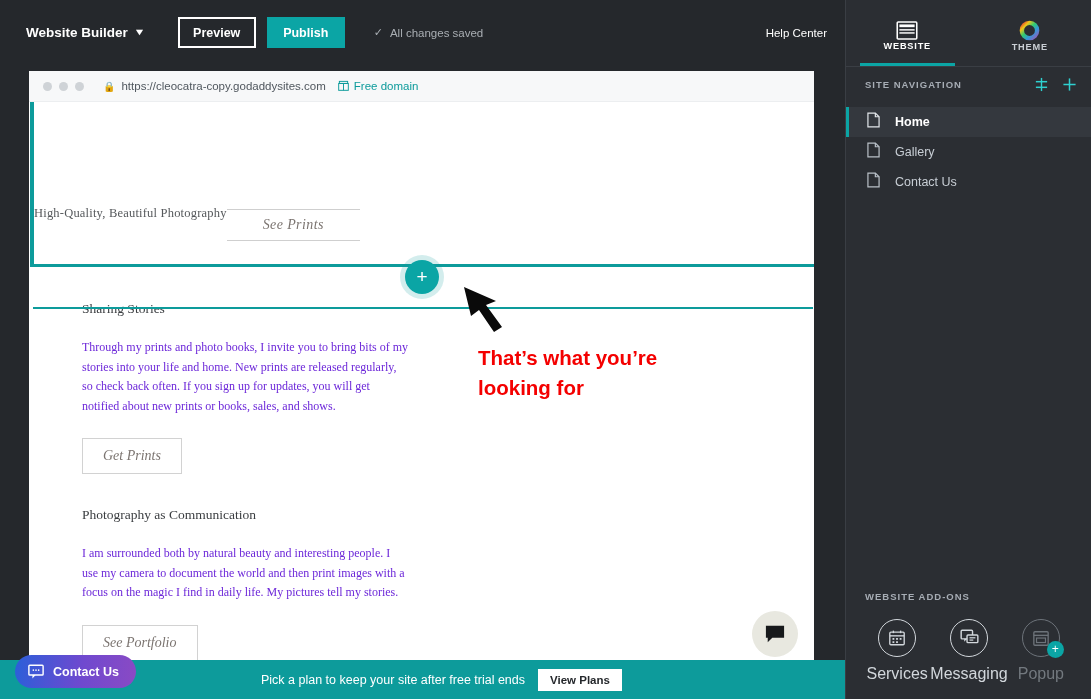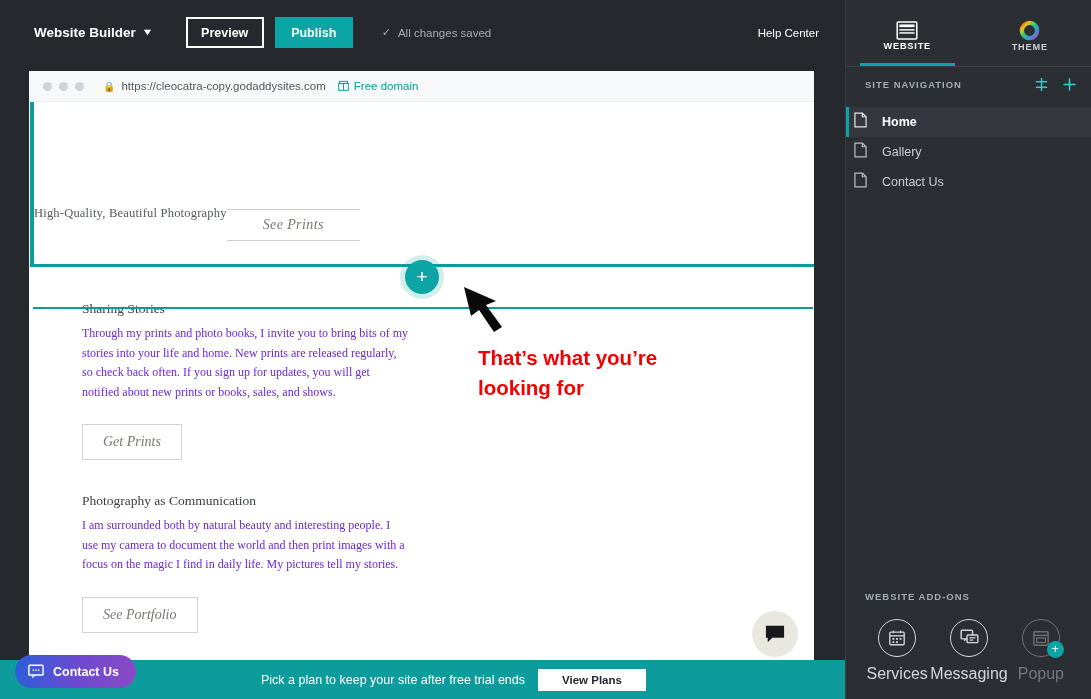--- a/index.html
+++ b/index.html
@@ -10,21 +10,21 @@
     background: #1f2124;
   }
   .app { position: relative; width: 1091px; height: 699px; display: flex; }
 
   
   .main { position: relative; width: 845px; height: 699px; background: #25282c; }
 
   
   .topbar {
     height: 65px; display: flex; align-items: center;
-    padding: 0 26px; background: #25282c; position: relative;
+    padding: 0 18px; background: #25282c; position: relative;
   }
   .brand {
     display: flex; align-items: center; gap: 7px;
     color: #ffffff; font-size: 13.5px; font-weight: bold;
     margin-left: 8px; margin-right: 34px; cursor: pointer;
   }
   .caret { font-size: 9px; line-height: 1; transform: scaleX(1.35); color:#fff; }
   .btn-preview {
     width: 78px; height: 31px; border: 2px solid #ffffff; background: transparent;
     color: #ffffff; font-size: 12.5px; font-weight: bold;
@@ -102,21 +102,21 @@
     background: #0ba5a5; color: #ffffff; font-size: 19px; font-weight: 300;
     display: flex; align-items: center; justify-content: center;
     cursor: pointer; box-shadow: 0 0 0 5px rgba(13,155,155,.18);
     z-index: 6;
   }
 
   
   .content { padding: 34px 0 0 53px; width: 400px; }
   .sec-h {
     font-family: "Liberation Serif", serif; font-size: 13.5px; color: #3a3d40;
-    margin-bottom: 7px;
+    margin-bottom: 21px;
   }
   .sec-p {
     font-family: "Liberation Serif", serif; font-size: 12px; color: #6d28d9;
     line-height: 1.63; width: 326px;
   }
   .ghost-btn {
     margin-top: 22px; display: inline-block;
     border: 1px solid #d2d2d2; padding: 9px 20px;
     font-family: "Liberation Serif", serif; font-style: italic;
     font-size: 14px; color: #7b7470; cursor: pointer;
@@ -150,21 +150,21 @@
     padding: 9px 17px 9px 13px; border-radius: 20px;
     background: linear-gradient(95deg, #2b5fd9 0%, #6f49cf 55%, #8a4ac4 100%);
     color: #ffffff; font-size: 12.5px; font-weight: bold; cursor: pointer;
     z-index: 11;
   }
   .plan-text {
     margin-left: 261px; color: #ffffff; font-size: 12.5px;
   }
   .btn-viewplans {
     margin-left: 13px; background: #ffffff; color: #25282c;
-    font-size: 11.5px; font-weight: bold; padding: 5px 24px; cursor: pointer;
+    font-size: 11.5px; font-weight: bold; padding: 5px 12px; cursor: pointer;
   }
 
   
   .panel {
     width: 246px; height: 699px; background: #2b2e33;
     border-left: 1px solid #3a3e44; position: relative;
   }
   .tabs { display: flex; height: 67px; border-bottom: 1px solid #3a3e44; }
   .tab {
     flex: 1; display: flex; flex-direction: column; align-items: center;
@@ -186,21 +186,21 @@
   }
   .navhead-title {
     font-size: 9.5px; font-weight: bold; letter-spacing: 1px; color: #a7adb5;
   }
   .navhead-actions { margin-left: auto; display: flex; align-items: center; gap: 13px; }
   .ico-btn { cursor: pointer; display: flex; align-items: center; }
 
   .pagelist { margin-top: 8px; }
   .pageitem {
     height: 30px; display: flex; align-items: center; gap: 15px;
-    padding-left: 8px; position: relative; cursor: pointer;
+    padding-left: 21px; position: relative; cursor: pointer;
   }
   .pageitem.active { background: #34383e; }
   .pageitem.active::before {
     content: ""; position: absolute; left: 0; top: 0; bottom: 0; width: 3px;
     background: #0ba5a5;
   }
   .page-label { font-size: 12.5px; color: #c8ced5; }
   .pageitem.active .page-label { color: #ffffff; font-weight: bold; }
 
   .addons { position: absolute; left: 0; bottom: 16px; width: 246px; }

